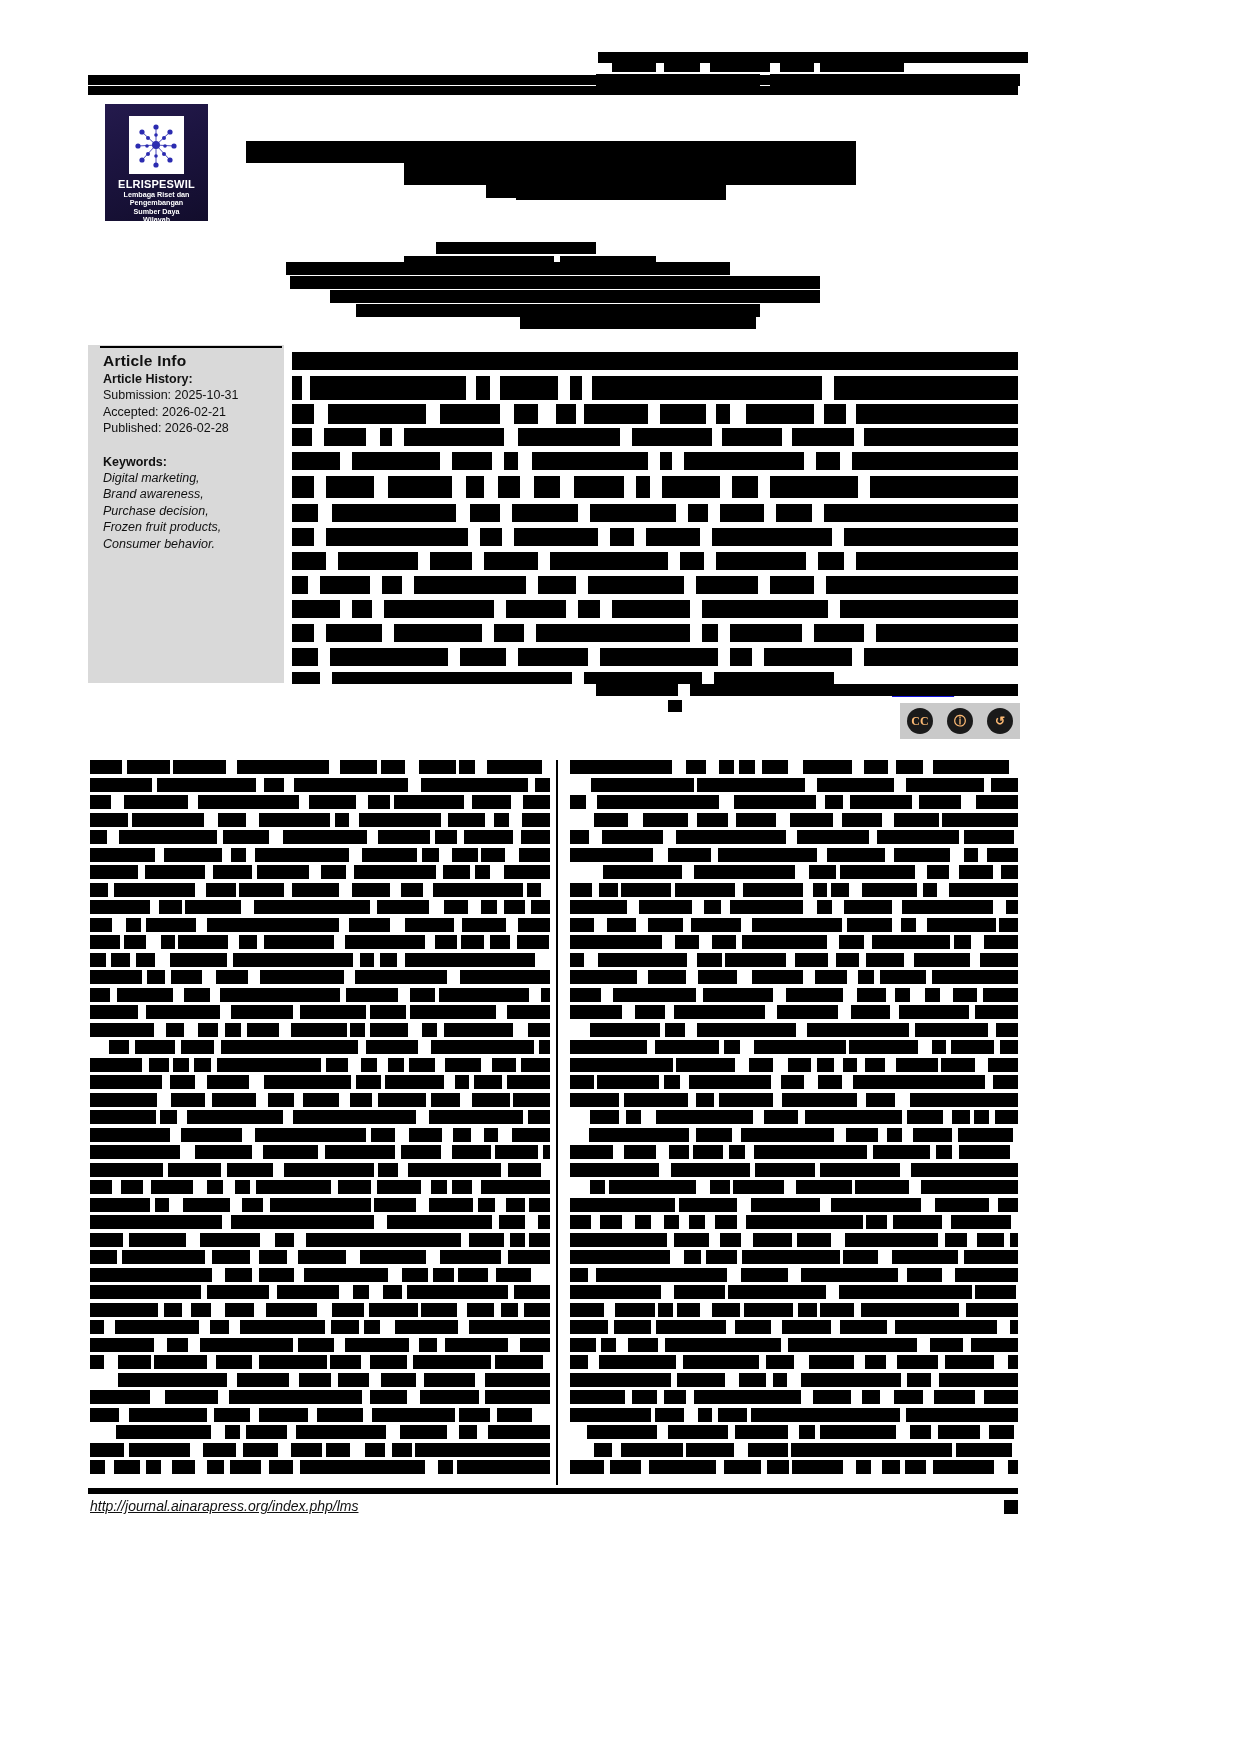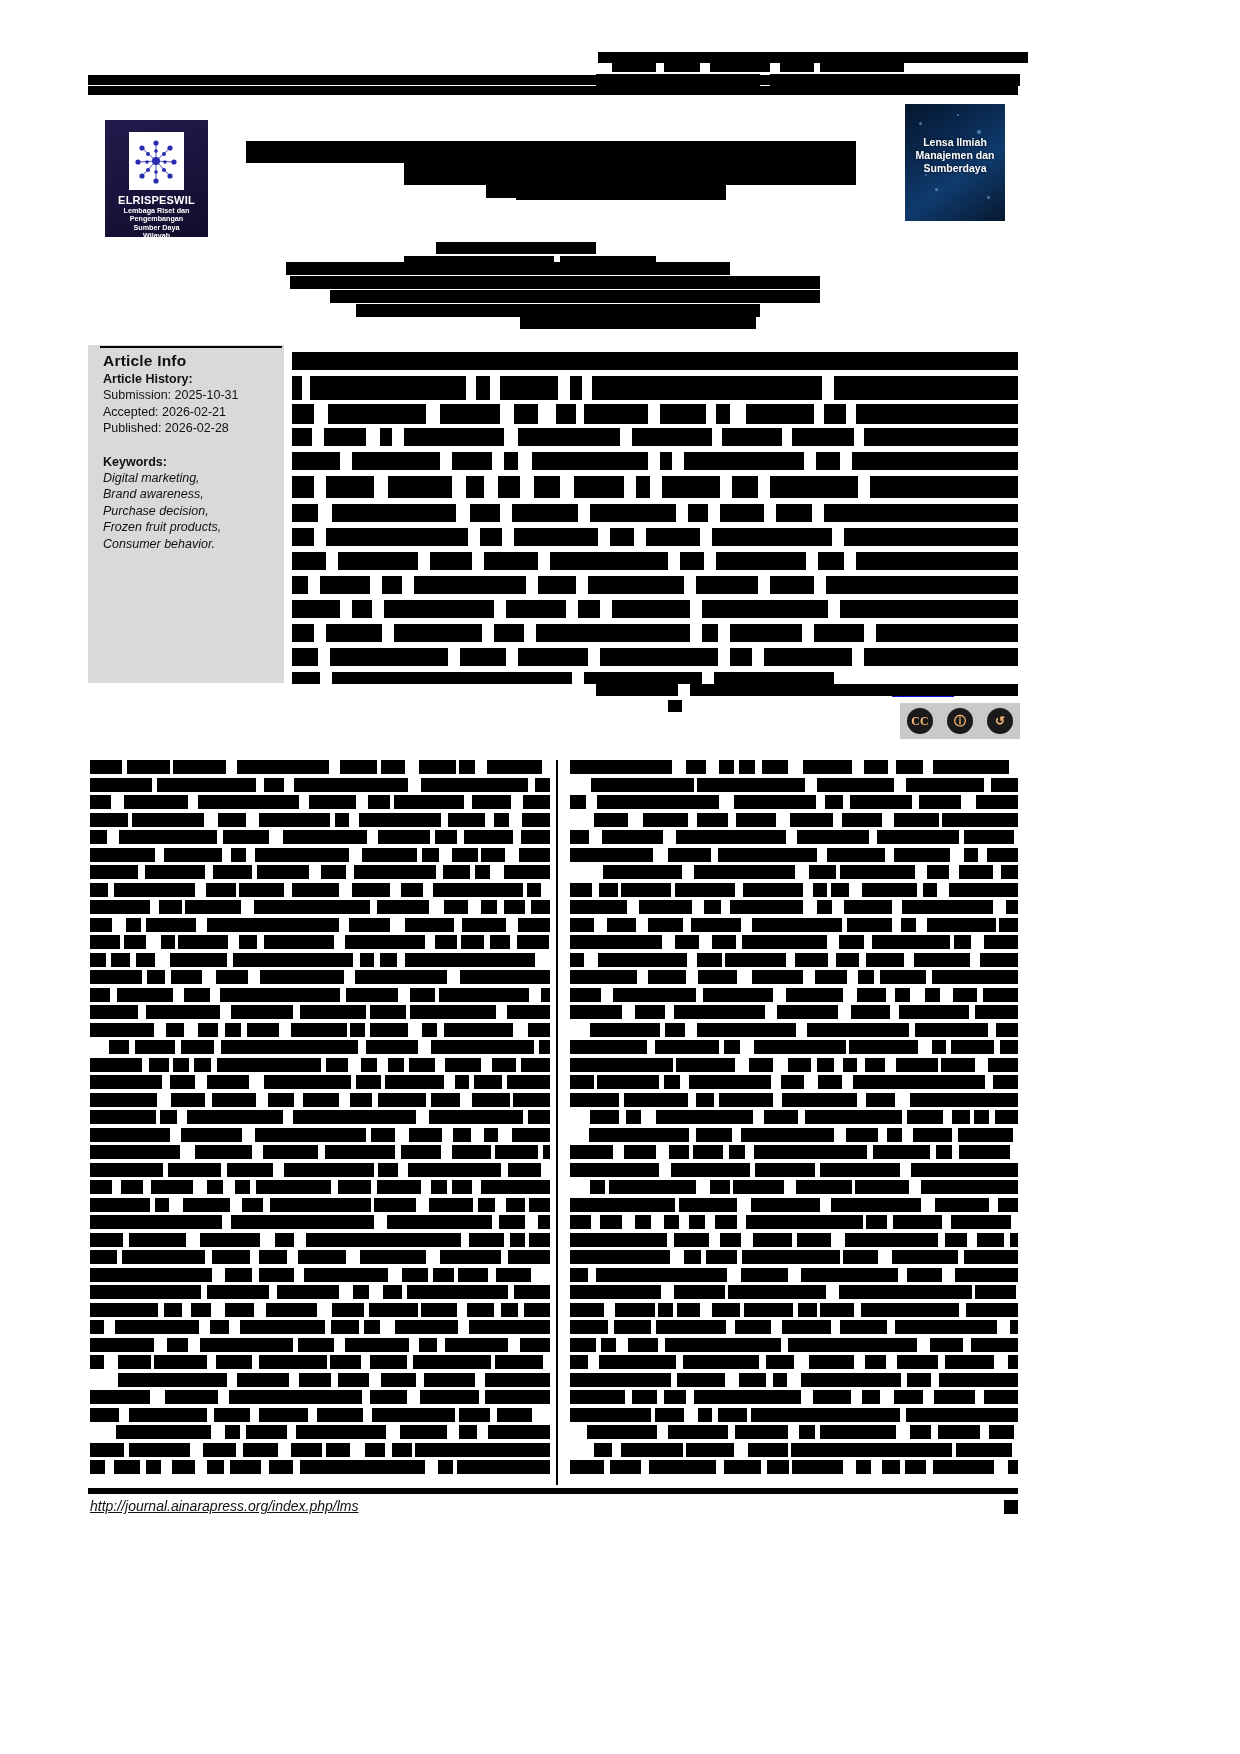--- a/index.html
+++ b/index.html
@@ -4,21 +4,21 @@
 <style>
   html,body{margin:0;padding:0;background:#ffffff;}
   body{width:1240px;height:1754px;position:relative;font-family:"Liberation Sans",sans-serif;overflow:hidden;}
   .page{position:absolute;inset:0;background:#fff;}
   .blk{position:absolute;background:#000;}
   .rule{position:absolute;background:#000;}
   
   #header-band{left:88px;top:75px;width:930px;height:10px;}
   
   .logo-box{position:absolute;overflow:hidden;}
-  #logo-left{left:105px;top:120px;width:103px;height:117px;
+  #logo-left{left:105px;top:104px;width:103px;height:117px;
     background:linear-gradient(160deg,#241a4d 0%,#1c1440 40%,#120d2c 100%);}
   #logo-left .net{position:absolute;left:24px;top:12px;width:55px;height:58px;background:#fff;}
   #logo-left .netdots{position:absolute;left:24px;top:12px;width:55px;height:58px;}
   #logo-left .lt1{position:absolute;left:0;right:0;top:74px;text-align:center;color:#fff;
     font-size:11px;font-weight:bold;letter-spacing:.2px;font-family:"Liberation Sans",sans-serif;}
   #logo-left .lt2{position:absolute;left:0;right:0;top:87px;text-align:center;color:#fff;
     font-size:7.2px;font-weight:bold;line-height:8.4px;font-family:"Liberation Sans",sans-serif;}
   #logo-right{left:905px;top:104px;width:100px;height:117px;
     background:linear-gradient(145deg,#05162e 0%,#0a2a52 35%,#103b6e 60%,#06182f 100%);}
   #logo-right .rt{position:absolute;left:2px;right:2px;top:32px;text-align:center;color:#fff;
@@ -97,29 +97,20 @@
             <line x1="27" y1="29" x2="13" y2="44"></line>
           <line x1="27" y1="29" x2="27" y2="49"></line>
             <line x1="27" y1="29" x2="41" y2="44"></line>
         </g>
       </svg>
     </div>
     <div class="lt1">ELRISPESWIL</div>
     <div class="lt2" id="logo-left-sub">Lembaga Riset dan<br>Pengembangan<br>Sumber Daya<br>Wilayah</div>
   </div>
 
-  <div class="logo-box" id="logo-right">
-    <span class="spark" style="left:14px;top:18px;width:3px;height:3px;"></span>
-    <span class="spark" style="left:72px;top:26px;width:4px;height:4px;"></span>
-    <span class="spark" style="left:30px;top:84px;width:3px;height:3px;"></span>
-    <span class="spark" style="left:82px;top:92px;width:3px;height:3px;"></span>
-    <span class="spark" style="left:52px;top:10px;width:2px;height:2px;"></span>
-    <span class="spark" style="left:20px;top:70px;width:2px;height:2px;"></span>
-    <div class="rt" id="logo-right-name">Lensa Ilmiah<br>Manajemen dan<br>Sumberdaya</div>
-  </div>
 
   <div id="title-zone"></div>
   <div id="author-zone"></div>
 
   <div id="article-info">
     <div class="shadow"></div>
   </div>
   <div id="ai-top-rule"></div>
   <div id="ai-inner">
     <div class="ai-h1">Article Info</div>

